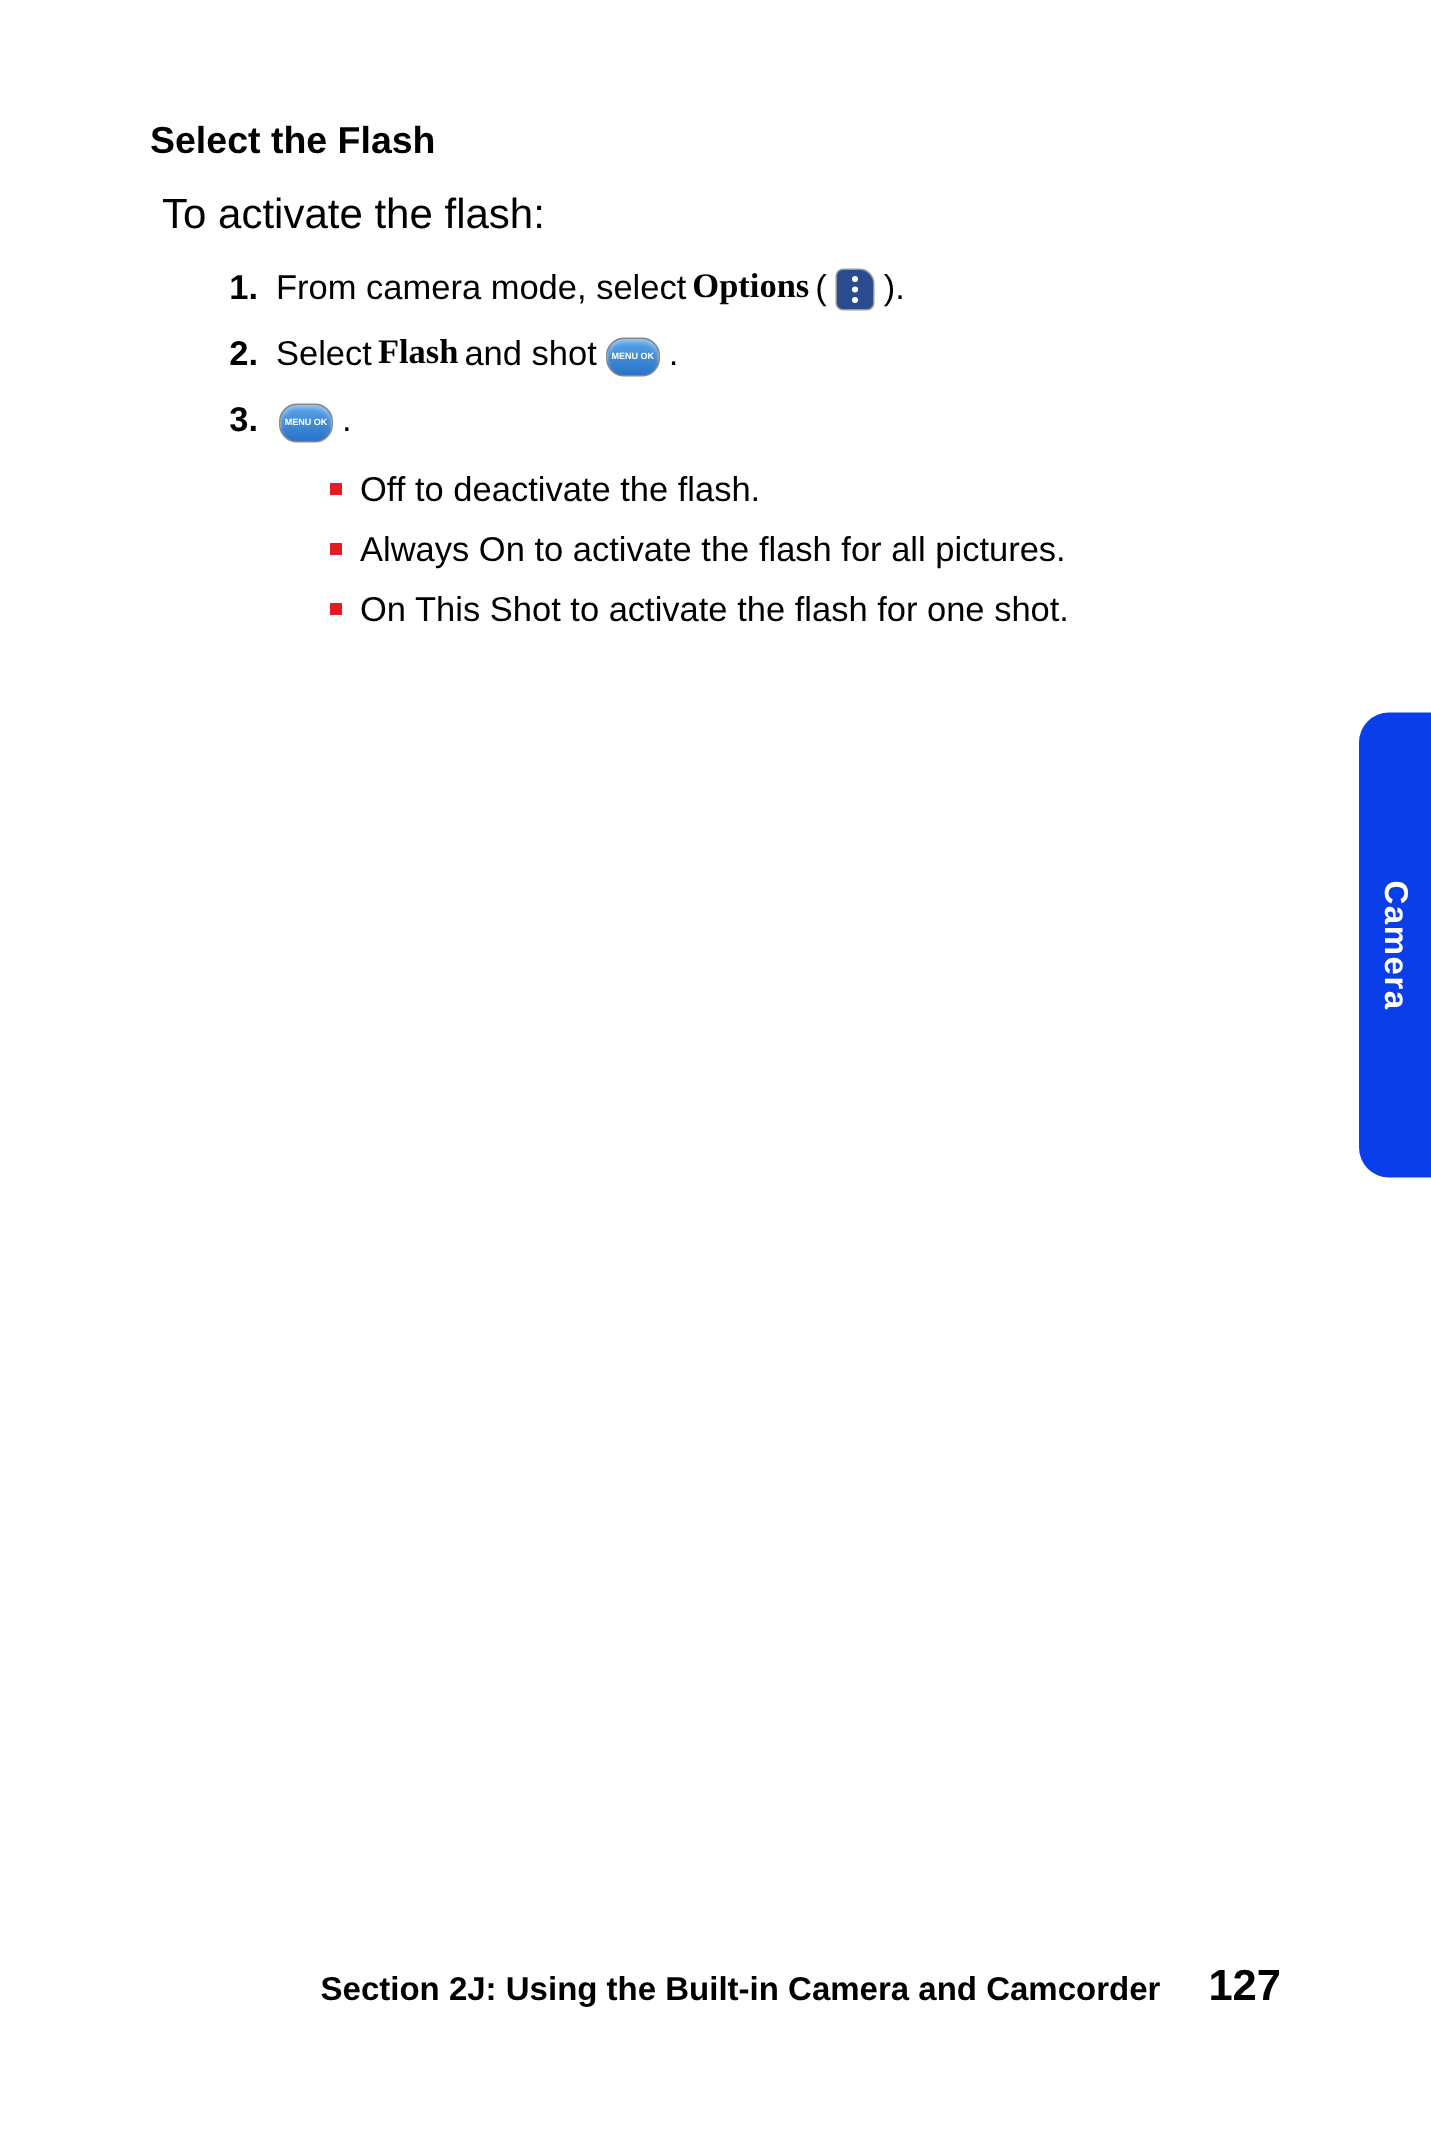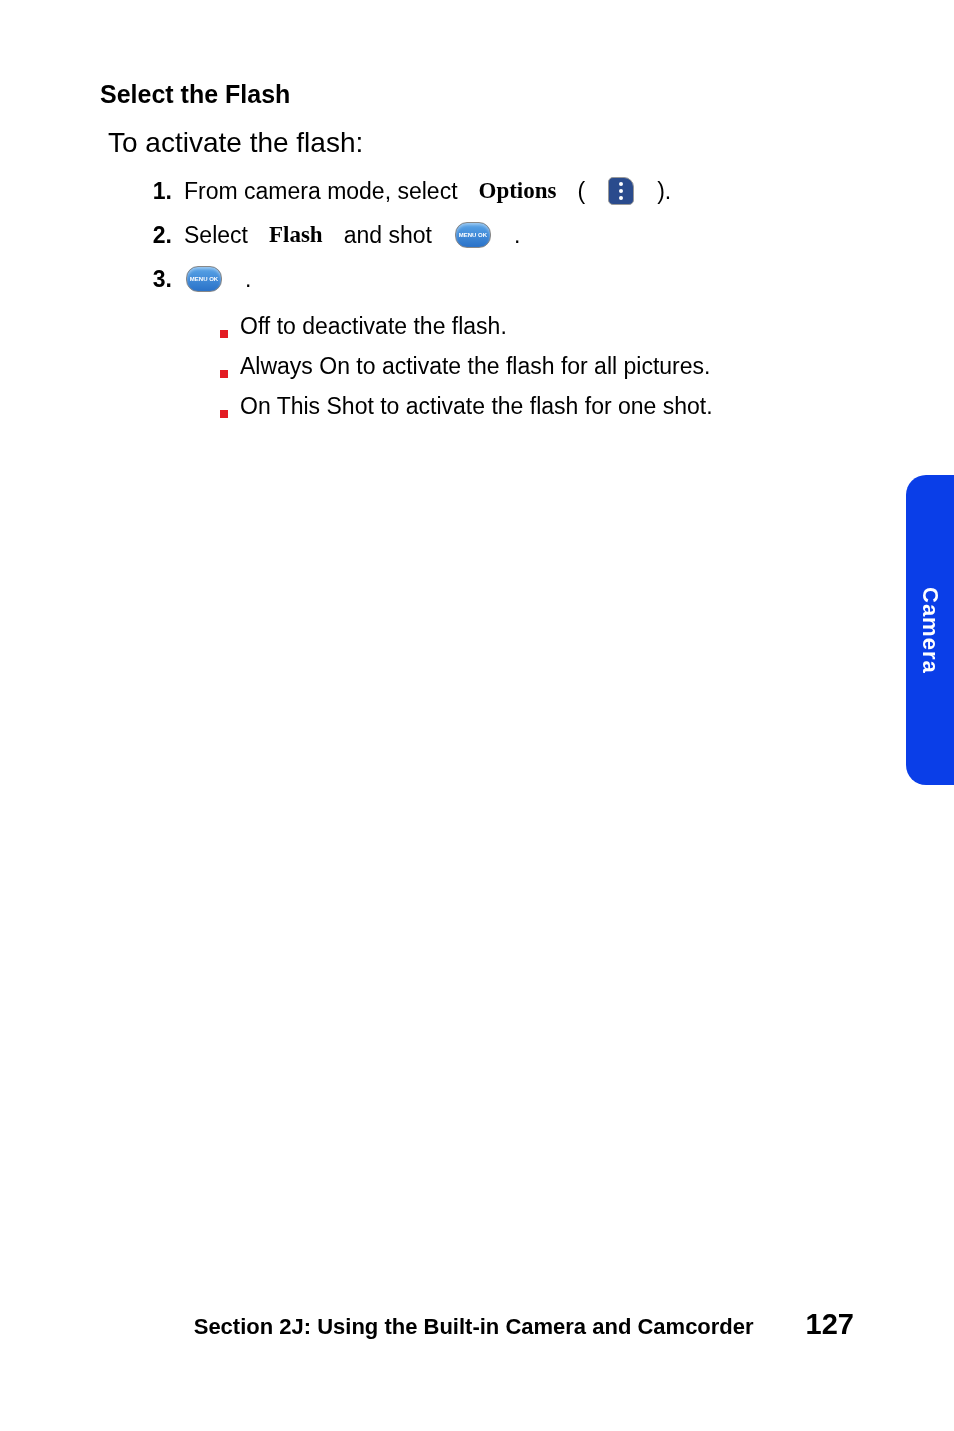--- a/index.html
+++ b/index.html
@@ -41,23 +41,23 @@
     }
     .num {
       font-weight: bold;
       min-width: 40px;
       text-align: right;
       margin-right: 12px;
     }
     .step-text {
       flex: 1;
       display: flex;
-      align-items: center;
+      align-items: flex-end;
       flex-wrap: wrap;
-      gap: 21px;
+      gap: 4px;
     }
     .step-text .b {
       font-weight: bold;
       font-family: Liberation Serif, serif;
     }
     .options-icon {
       display: inline-flex;
       align-items: center;
       justify-content: center;
       width: 26px;
@@ -99,21 +99,21 @@
       vertical-align: middle;
       box-shadow: inset 0 2px 3px rgba(255,255,255,0.4);
     }
     .sub-list {
       list-style: none;
       margin-left: 120px;
       margin-top: 4px;
     }
     .sub-list > li {
       display: flex;
-      align-items: center;
+      align-items: flex-start;
       font-size: 23px;
       line-height: 38px;
       margin-bottom: 2px;
     }
     .bullet {
       width: 8px;
       height: 8px;
       background: #e31b23;
       margin-right: 12px;
       margin-top: 15px;
@@ -137,21 +137,21 @@
       font-weight: bold;
       font-size: 22px;
       letter-spacing: 1px;
     }
     .footer {
       position: absolute;
       bottom: 90px;
       right: 100px;
       display: flex;
       align-items: baseline;
-      gap: 52px;
+      gap: 32px;
       margin-left: 40px;
     }
     .footer-section {
       font-size: 22px;
       font-weight: bold;
     }
     .footer-page {
       font-size: 29px;
       font-weight: bold;
     }

